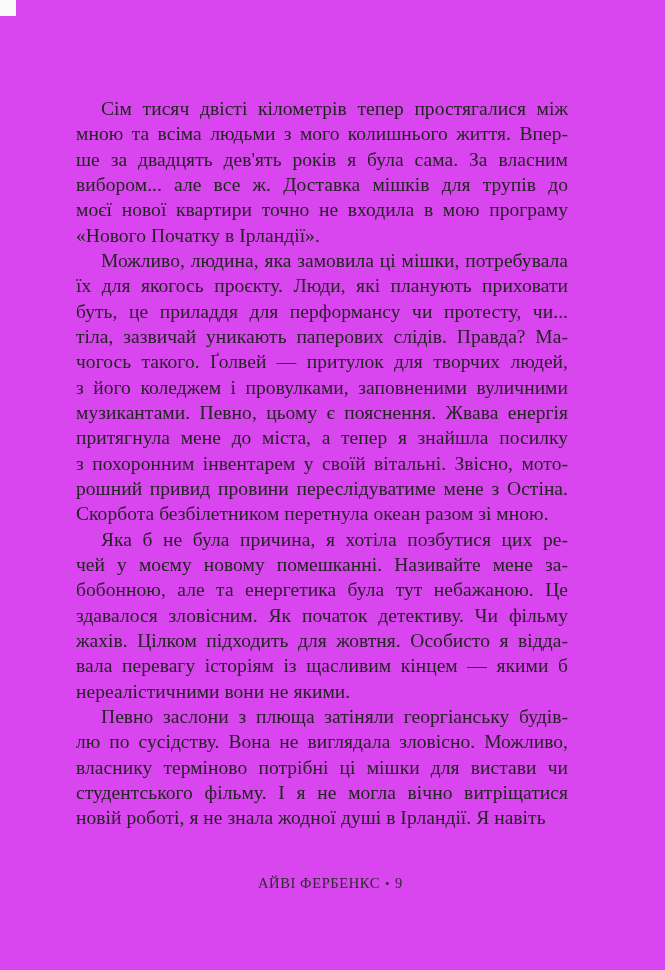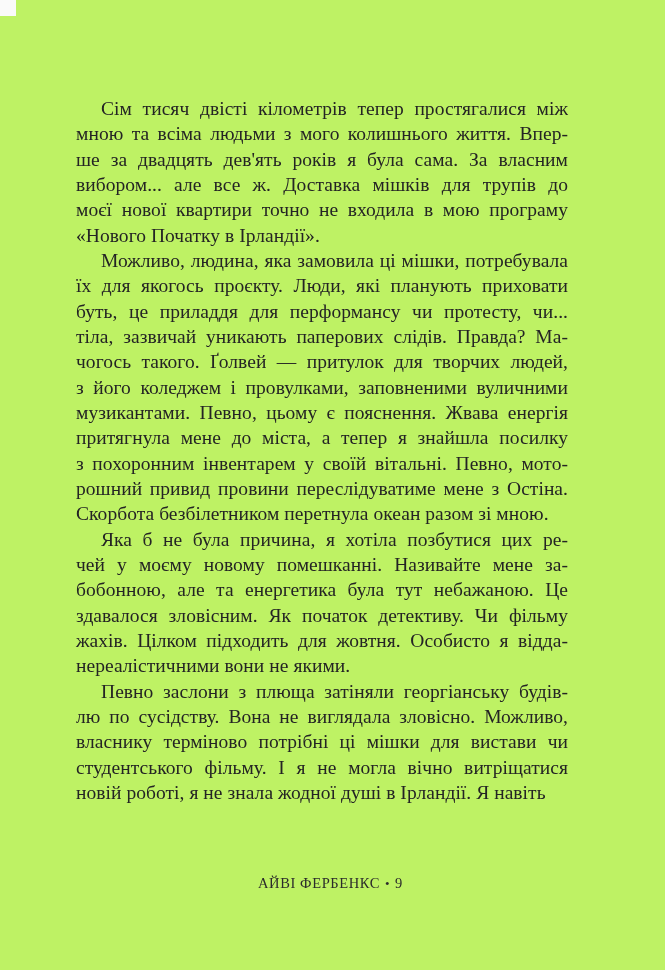--- a/index.html
+++ b/index.html
@@ -9,21 +9,21 @@
   body {
     width: 665px;
     height: 970px;
     background: #ffffff;
     position: relative;
     overflow: hidden;
   }
   .page {
     position: absolute;
     inset: 0;
-    background: #bef264;
+    background: #d946ef;
   }
   .scan-artifact {
     position: absolute;
     left: 0;
     top: 0;
     width: 16px;
     height: 16px;
     background: #fafafa;
   }
   .text-block {
@@ -89,30 +89,31 @@
       </div>
       <div class="paragraph">
         <div class="line first">Можливо, людина, яка замовила ці мішки, потребувала</div>
         <div class="line">їх для якогось проєкту. Люди, які планують приховати</div>
         <div class="line">буть, це приладдя для перформансу чи протесту, чи...</div>
         <div class="line">тіла, зазвичай уникають паперових слідів. Правда? Ма-</div>
         <div class="line">чогось такого. Ґолвей — притулок для творчих людей,</div>
         <div class="line">з його коледжем і провулками, заповненими вуличними</div>
         <div class="line">музикантами. Певно, цьому є пояснення. Жвава енергія</div>
         <div class="line">притягнула мене до міста, а тепер я знайшла посилку</div>
-        <div class="line">з похоронним інвентарем у своїй вітальні. Певно, мото-</div>
+        <div class="line">з похоронним інвентарем у своїй вітальні. Звісно, мото-</div>
         <div class="line">рошний привид провини переслідуватиме мене з Остіна.</div>
         <div class="line last">Скорбота безбілетником перетнула океан разом зі мною.</div>
       </div>
       <div class="paragraph">
         <div class="line first">Яка б не була причина, я хотіла позбутися цих ре-</div>
         <div class="line">чей у моєму новому помешканні. Називайте мене за-</div>
         <div class="line">бобонною, але та енергетика була тут небажаною. Це</div>
         <div class="line">здавалося зловісним. Як початок детективу. Чи фільму</div>
         <div class="line">жахів. Цілком підходить для жовтня. Особисто я відда-</div>
+        <div class="line">вала перевагу історіям із щасливим кінцем — якими б</div>
         <div class="line last">нереалістичними вони не якими.</div>
       </div>
       <div class="paragraph">
         <div class="line first">Певно заслони з плюща затіняли георгіанську будів-</div>
         <div class="line">лю по сусідству. Вона не виглядала зловісно. Можливо,</div>
         <div class="line">власнику терміново потрібні ці мішки для вистави чи</div>
         <div class="line">студентського фільму. І я не могла вічно витріщатися</div>
         <div class="line last">новій роботі, я не знала жодної душі в Ірландії. Я навіть</div>
       </div>
     </div>

